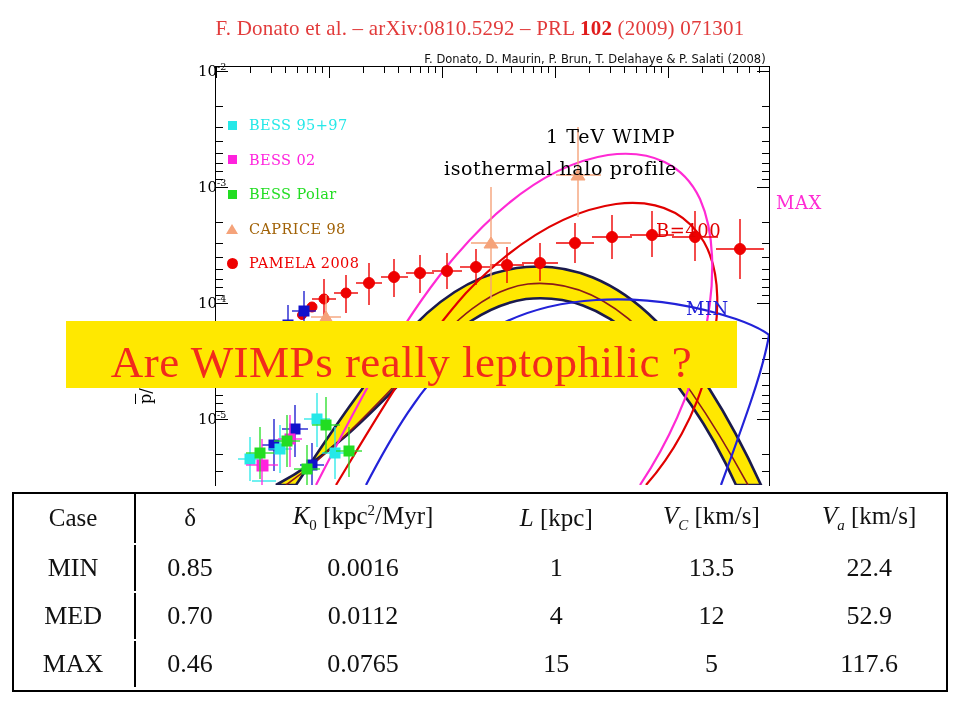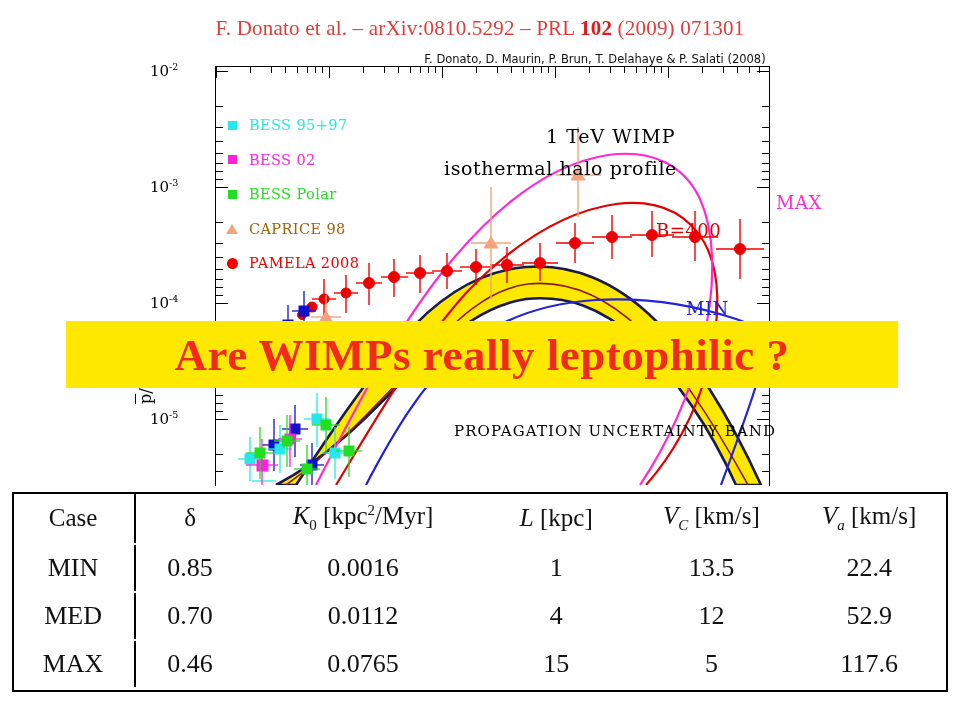--- a/index.html
+++ b/index.html
@@ -37,20 +37,21 @@
     border-left:1.6px solid #000;
     border-top:1.6px solid #000;
     border-right:1.6px solid #000;
     box-sizing:border-box;
   }
   .ytick-label{
     position:absolute;right:2px;
     font-family:"DejaVu Serif", serif;
     font-size:15px;color:#000;white-space:nowrap;
     transform:translateY(-50%);
+    margin-left:48px;
   }
   .ytick-label sup{font-size:9.5px;}
   .tickmark{
     position:absolute;left:0;height:1.4px;background:#000;
   }
   .tickmark.major{width:12px;}
   .tickmark.minor{width:7px;}
   .tickmark-r{
     position:absolute;right:0;height:1.4px;background:#000;
   }
@@ -96,25 +97,24 @@
   }
   #annot-wimp{left:330px;top:58px;font-size:19px;letter-spacing:1px;}
   #annot-halo{left:228px;top:90px;font-size:19px;letter-spacing:.6px;}
   #annot-max{left:560px;top:125px;font-size:18px;color:#ff2ad4;letter-spacing:.5px;}
   #annot-b400{left:440px;top:153px;font-size:18px;color:#e10000;letter-spacing:.5px;}
   #annot-min{left:470px;top:231px;font-size:18px;color:#2222d8;letter-spacing:.5px;}
   #annot-band{left:238px;top:355px;font-size:15px;letter-spacing:1.1px;}
 
   
   #banner{
-    position:absolute;left:66px;top:321px;width:832px;height:67px;
+    position:absolute;left:66px;top:321px;width:671px;height:67px;
     background:#ffe800;
-    display:flex;align-items:center;justify-content:center;
+    display:flex;align-items:flex-end;justify-content:center;
     z-index:40;
-    font-weight:bold;
   }
   #banner-text{
     color:#f22a1c;
     font-size:45px;
     font-family:"Liberation Serif", serif;
     white-space:nowrap;
     letter-spacing:.5px;
   }
 
   
@@ -426,21 +426,20 @@
         <rect x="105" y="353" width="10" height="10"></rect>
         <rect x="128" y="379" width="10" height="10"></rect>
       </g>
     </svg>
 
     <div class="annot" id="annot-wimp">1 TeV WIMP</div>
     <div class="annot" id="annot-halo">isothermal halo profile</div>
     <div class="annot" id="annot-max">MAX</div>
     <div class="annot" id="annot-b400">B=400</div>
     <div class="annot" id="annot-min">MIN</div>
-    <div class="annot" id="annot-band">PROPAGATION UNCERTAINTY BAND</div>
   </div>
 
   <div id="legend">
     <div class="legend-row">
       <span class="legend-marker">
           <span class="sq" style="background:#25e8e8"></span>
         </span>
       <span class="legend-label" style="color:#25e8e8">BESS 95+97</span>
     </div>
     <div class="legend-row">

